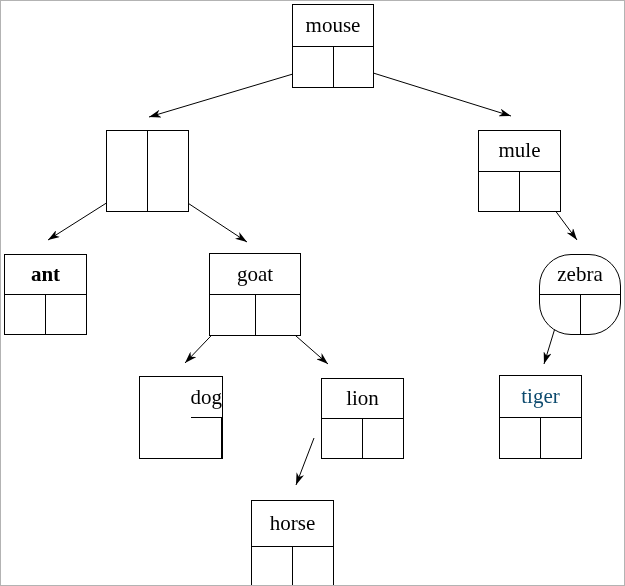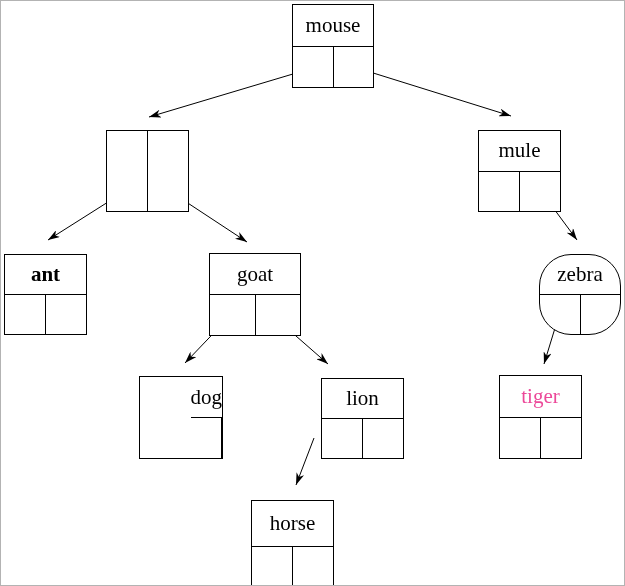--- a/index.html
+++ b/index.html
@@ -133,21 +133,21 @@
     </div>
   </div>
       <div class="node" style="left: 292px; top: 377px; width: 83px; height: 81px; border-color: rgb(0, 0, 0); margin-left: 28px;">
     <div class="node-label" style="color: rgb(0, 0, 0);">lion</div>
     <div class="node-cells">
       <div class="cell cell-left"></div>
       <div class="cell cell-right"></div>
     </div>
   </div>
       <div class="node" style="left: 498px; top: 374px; width: 83px; height: 84px; border-color: rgb(0, 0, 0);">
-    <div class="node-label" style="color: #ec4899;">tiger</div>
+    <div class="node-label" style="color: #0c4a6e;">tiger</div>
     <div class="node-cells">
       <div class="cell cell-left"></div>
       <div class="cell cell-right"></div>
     </div>
   </div>
       <div class="node" style="left: 250px; top: 499px; width: 83px; height: 93px; border-color: rgb(0, 0, 0);">
     <div class="node-label" style="color: rgb(0, 0, 0);">horse</div>
     <div class="node-cells">
       <div class="cell cell-left"></div>
       <div class="cell cell-right"></div>

